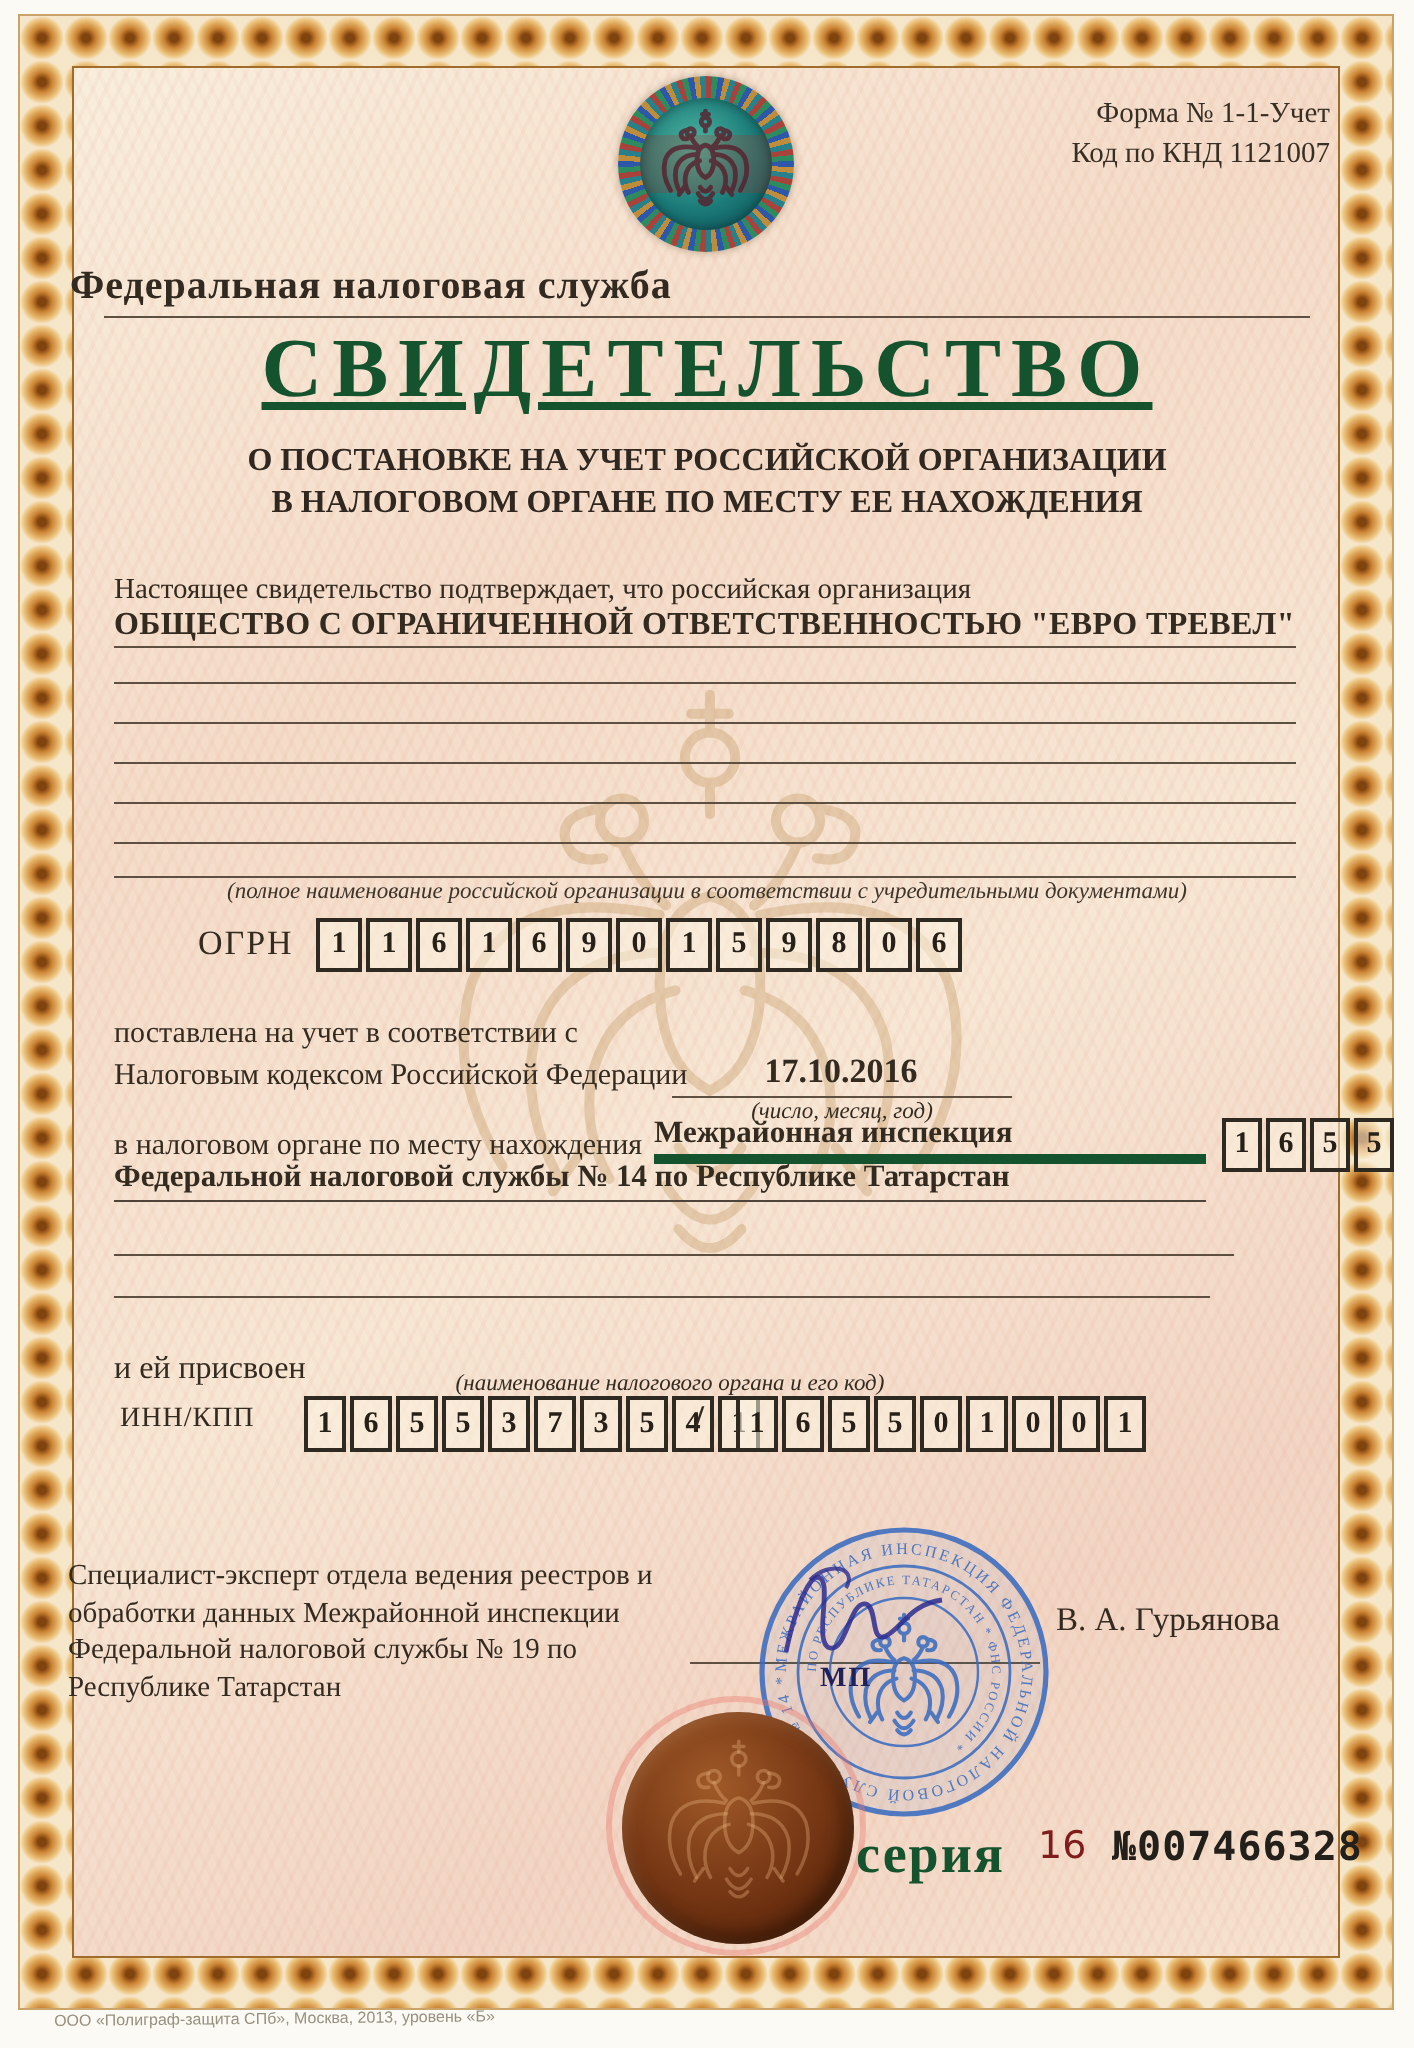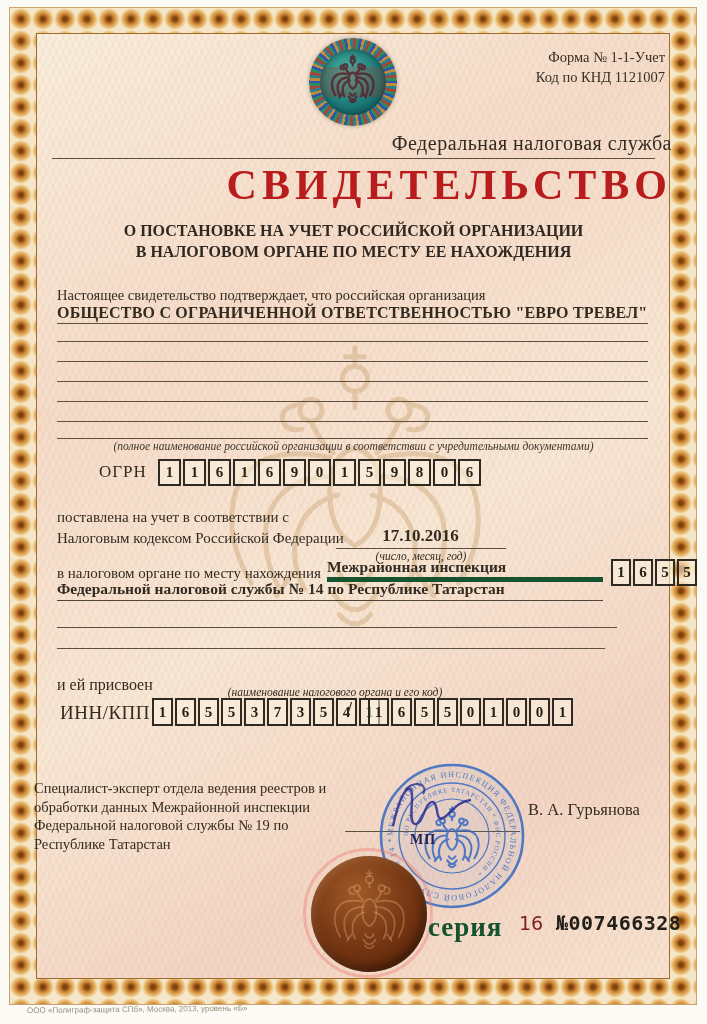--- a/index.html
+++ b/index.html
@@ -30,23 +30,23 @@
         box-shadow:0 0 4px rgba(90,60,30,.4);}
   .holo-core{position:absolute;inset:11px;border-radius:50%;
         background:
           linear-gradient(180deg, rgba(0,0,0,0) 28%, rgba(150,60,45,.30) 28% 72%, rgba(0,0,0,0) 72%),
           radial-gradient(circle at 42% 38%, #4fb8a4, #1b7a78 55%, #0d4d55 92%);
         box-shadow:inset 0 0 6px rgba(0,0,0,.4);}
   .holo-core svg{position:absolute;inset:8%;width:84%;height:84%;stroke:#571f2d;stroke-width:9;fill:none;opacity:.8;}
 
   .form-labels{left:440px;top:48px;width:225px;text-align:right;font-size:14.5px;line-height:1.35;color:#372e24;}
 
-  .agency{left:35px;right:35px;top:132px;text-align:right;font-weight:normal;font-size:20px;letter-spacing:.5px;color:#322920;}
+  .agency{left:35px;right:35px;top:132px;text-align:left;font-weight:bold;font-size:20px;letter-spacing:.5px;color:#322920;}
   .agency-rule{left:52px;right:52px;top:158px;height:1px;background:#7b6a52;}
-  .main-title{left:35px;right:35px;top:161px;text-align:right;font-weight:bold;font-size:42px;letter-spacing:5px;color:#b91c1c;}
+  .main-title{left:35px;right:35px;top:161px;text-align:center;font-weight:bold;font-size:42px;letter-spacing:5px;color:#14532d;text-decoration:underline;}
   .subtitle1{left:35px;right:35px;top:222px;text-align:center;font-weight:bold;font-size:16px;color:#2f2720;}
   .subtitle2{left:35px;right:35px;top:243px;text-align:center;font-weight:bold;font-size:16px;color:#2f2720;}
 
   .confirm-text{left:57px;top:287px;font-size:14.5px;}
   .org-name{left:57px;top:304px;font-weight:bold;font-size:16px;letter-spacing:.2px;}
   .rule{height:1px;background:#5d5040;}
   .org-caption{left:90px;right:90px;top:440px;text-align:center;font-style:italic;font-size:11.5px;color:#3d342a;}
 
   .ogrn-label{left:99px;top:462px;font-size:17px;letter-spacing:1px;}
   .cells{display:flex;gap:2px;}
@@ -64,21 +64,21 @@
 
   .fillline{display:flex;align-items:flex-end;}
   .fillline .plain{font-size:15px;white-space:nowrap;padding-right:6px;}
   .fillline .boldfill{flex:1;font-weight:bold;font-size:15.5px;border-bottom:5px solid #14532d;padding-bottom:1px;}
   .taxline1{left:57px;top:558px;width:546px;}
   .taxline2{left:57px;top:580px;width:546px;font-weight:bold;font-size:15.5px;border-bottom:1px solid #4e443a;padding-bottom:2px;}
   .code-cells{left:611px;top:559px;}
 
   .tax-caption{left:120px;width:430px;top:650px;text-align:center;font-style:italic;font-size:11.5px;margin-top:36px;}
   .assigned{left:57px;top:676px;font-size:16px;}
-  .innkpp-label{left:60px;top:702px;font-size:19px;letter-spacing:.5px;}
+  .innkpp-label{left:60px;top:702px;font-size:14px;letter-spacing:.5px;}
   .inn-cells{left:152px;top:698px;}
   .slash{left:347px;top:699px;font-weight:bold;font-size:18px;}
   .kpp-cells{left:368px;top:698px;}
 
   .official{left:34px;top:779px;width:320px;font-size:14.5px;line-height:18.5px;}
   .sig-rule{left:345px;top:831px;width:175px;}
   .name{left:528px;top:800px;font-size:16.5px;}
 
   .stamp{left:377px;top:761px;width:150px;height:150px;opacity:.88;}
   .stamp svg{width:100%;height:100%;}

